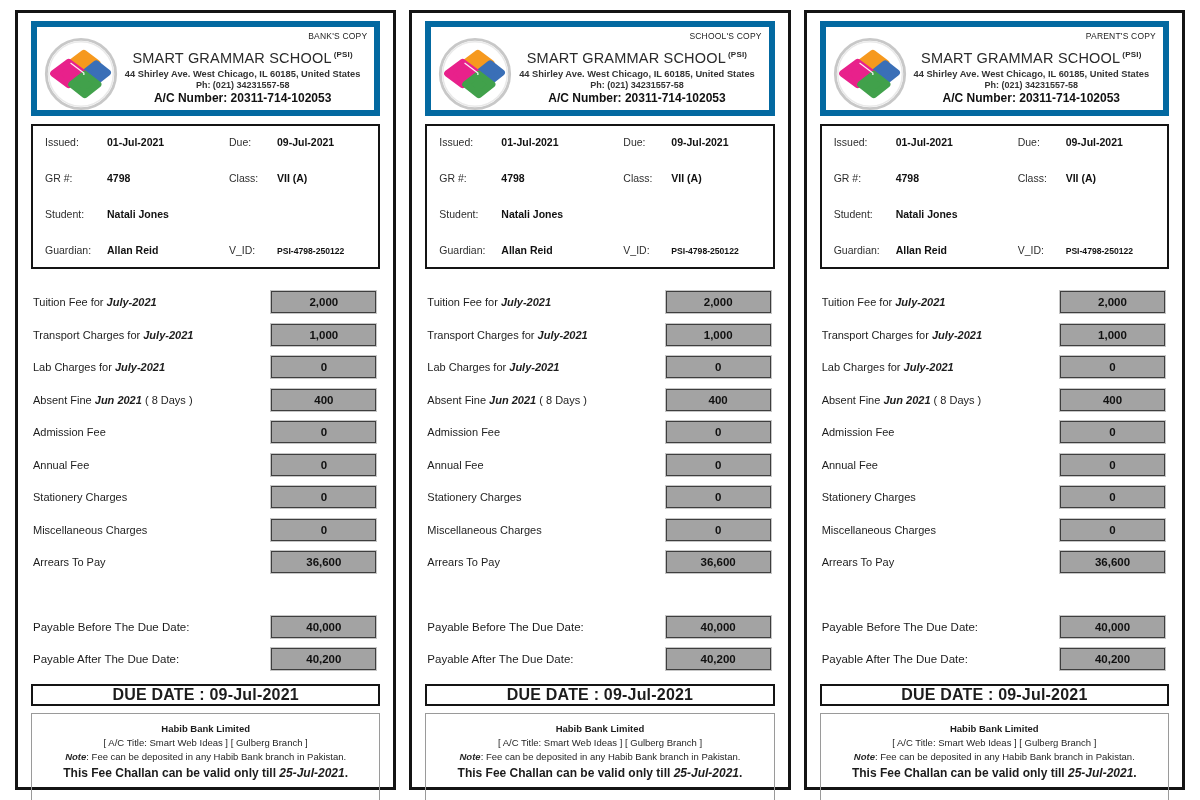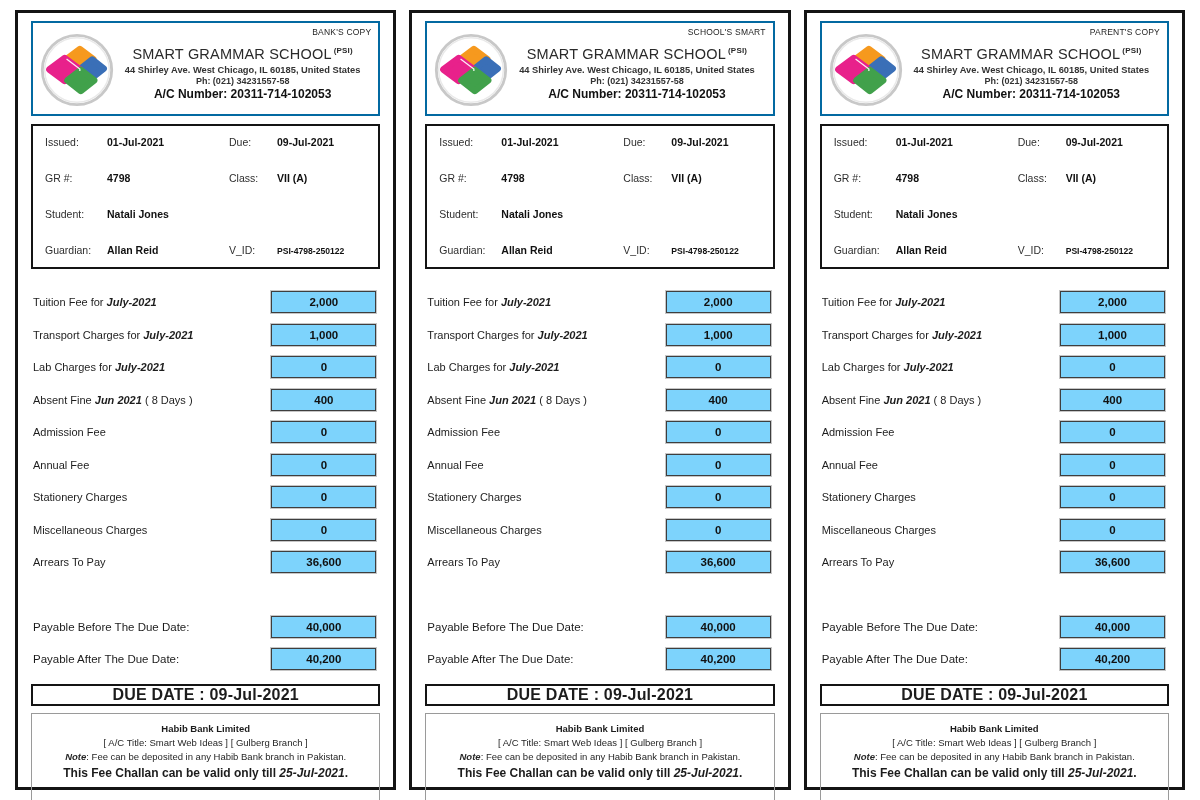--- a/index.html
+++ b/index.html
@@ -4,21 +4,21 @@
 <style>
   * { box-sizing: border-box; margin: 0; padding: 0; }
   html, body { width: 1200px; height: 800px; background: #ffffff; }
   body { font-family: "Liberation Sans", sans-serif; color: #1c1c1c; }
   .challans { display: flex; gap: 13px; padding: 10px 15px; height: 800px; }
   .card {
     flex: 1 1 0; height: 780px; border: 3px solid #141414; background: #fff;
     padding: 8px 13px 5px 13px; display: flex; flex-direction: column;
   }
   
-  .header-box { border: 2px solid #0369a1; position: relative; padding: 5px 8px 6px 6px; min-height: 95px; }
+  .header-box { border: 6px solid #0369a1; position: relative; padding: 5px 8px 6px 6px; min-height: 95px; }
   .copy-label { position: absolute; top: 4px; right: 7px; font-size: 8.5px; letter-spacing: .2px; color: #222; }
   .header-inner { display: flex; align-items: center; }
   .logo { width: 76px; height: 76px; flex: 0 0 76px; margin-top: 4px; }
   .school-text { flex: 1; text-align: center; padding-top: 10px; }
   .school-name { font-size: 14.5px; color: #2a2a2a; letter-spacing: .2px; white-space: nowrap; }
   .school-name sup { font-size: 8px; font-weight: bold; vertical-align: super; margin-left: 2px; }
   .school-address { font-size: 9.3px; font-weight: bold; color: #333; margin-top: 3px; text-align: center; }
   .school-phone { font-size: 9px; font-weight: bold; color: #333; margin-top: 1px; }
   .school-account { font-size: 12px; font-weight: bold; color: #111; margin-top: 1px; }
   
@@ -29,21 +29,21 @@
   }
   .i-label { color: #2e2e2e; }
   .i-value { font-weight: bold; color: #111; }
   .i-value.small { font-size: 8.6px; }
   
   .fee-rows { margin-top: 17px; padding: 0 4px 0 2px; }
   .fee-row { height: 32.5px; display: flex; align-items: center; justify-content: space-between; }
   .fee-label { font-size: 11px; color: #1d1d1d; }
   .bi { font-weight: bold; font-style: italic; }
   .value-box {
-    width: 105px; min-width: 105px; height: 22px; background: #7dd3fc;
+    width: 105px; min-width: 105px; height: 22px; background: #a3a3a3;
     border: 1.5px solid #3e3e3e; outline: 1px solid #c6c6c6;
     display: flex; align-items: center; justify-content: center;
     font-weight: bold; font-size: 11.5px; color: #111;
   }
   
   .divider { height: 2.5px; background: #1b1b1b; margin: 19px 16px 13px 16px; }
   .pay-rows { padding: 0 4px 0 2px; }
   .pay-row { height: 32px; display: flex; align-items: center; justify-content: space-between; }
   .pay-label { font-size: 11.5px; }
   
@@ -181,21 +181,21 @@
       <div class="f-line"><span class="note-label">Note</span><span>: Fee can be deposited in any Habib Bank branch in Pakistan.</span></div>
       <div class="f-valid"><span>This Fee Challan can be valid only till </span><span class="bi">25-Jul-2021</span><span>.</span></div>
     </div>
 
     <div class="admin">Admin Suroor</div>
   </div>
 
   <div class="card">
 
     <div class="header-box">
-      <div class="copy-label">SCHOOL'S SMART</div>
+      <div class="copy-label">SCHOOL'S COPY</div>
       <div class="header-inner">
         <div class="logo">
           <svg viewBox="0 0 80 80" width="76" height="76" aria-hidden="true">
             <circle cx="40" cy="40" r="36.5" fill="#ffffff" stroke="#c8c8c8" stroke-width="3"></circle>
             <circle cx="40" cy="40" r="34" fill="#ffffff" stroke="#e9e9e9" stroke-width="1.5"></circle>
             <g stroke-width="7" stroke-linejoin="round">
               <path d="M43 18 L57 28.5 L43 39 L29 28.5 Z" fill="#F6991E" stroke="#F6991E"></path>
               <path d="M56 29 L68 38.5 L56 48 L44 38.5 Z" fill="#3A6FB7" stroke="#3A6FB7"></path>
               <path d="M27 27.5 L43 39.5 L27 51.5 L11 39.5 Z" fill="#E8218B" stroke="#E8218B"></path>
               <path d="M44 40 L58 51 L44 62 L30 51 Z" fill="#41A14B" stroke="#41A14B"></path>

